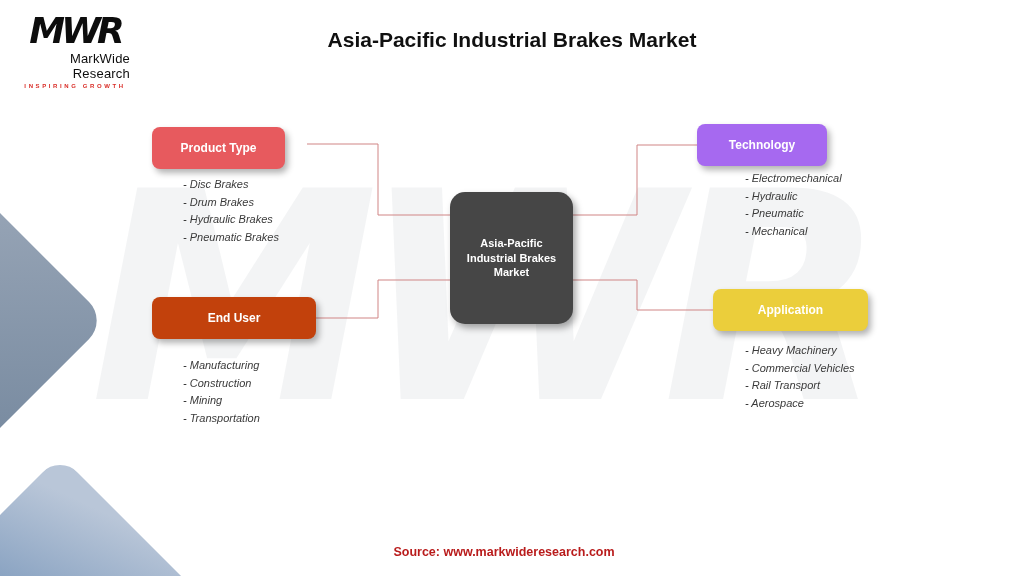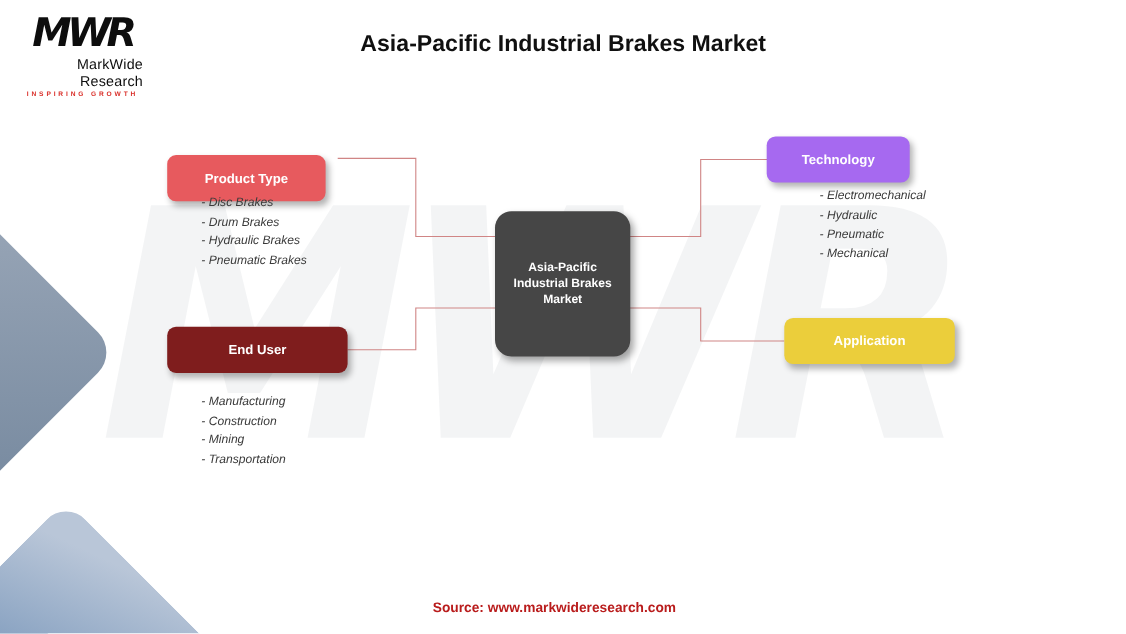--- a/index.html
+++ b/index.html
@@ -128,21 +128,21 @@
     border-radius: 8px;
     box-shadow: 3px 4px 6px rgba(0,0,0,0.30);
     color: #ffffff;
     font-size: 12px;
     font-weight: 700;
     display: flex;
     align-items: center;
     justify-content: center;
     text-align: center;
   }
-  .box-pt  { left: 152px; top: 141px; width: 144px; }
+  .box-pt  { left: 152px; top: 127px; width: 133px; }
   .box-tech{ left: 697px; top: 124px; width: 130px; }
   .box-eu  { left: 152px; top: 297px; width: 164px; }
   .box-app { left: 713px; top: 289px; width: 155px; }
 
   .segment-list {
     position: absolute;
     list-style: none;
     font-size: 11px;
     color: #3a3a3a;
     line-height: 17.6px;
@@ -209,28 +209,34 @@
   </ul>
 
   <div class="segment-box box-tech" style="background: rgb(166, 105, 240);">Technology</div>
   <ul class="segment-list list-tech">
     <li>- Electromechanical</li>
     <li>- Hydraulic</li>
     <li>- Pneumatic</li>
     <li>- Mechanical</li>
   </ul>
 
-  <div class="segment-box box-eu" style="background: #7f1d1d;">End User</div>
+  <div class="segment-box box-eu" style="background: #c2410c;">End User</div>
   <ul class="segment-list list-eu">
     <li>- Manufacturing</li>
     <li>- Construction</li>
     <li>- Mining</li>
     <li>- Transportation</li>
   </ul>
 
   <div class="segment-box box-app" style="background: rgb(235, 206, 59);">Application</div>
+  <ul class="segment-list list-app">
+    <li>- Heavy Machinery</li>
+    <li>- Commercial Vehicles</li>
+    <li>- Rail Transport</li>
+    <li>- Aerospace</li>
+  </ul>
 
   <div class="source-text">
     <span>Source:</span>
     <span>www.markwideresearch.com</span>
   </div>
 
 </div>
 
 </body></html>

